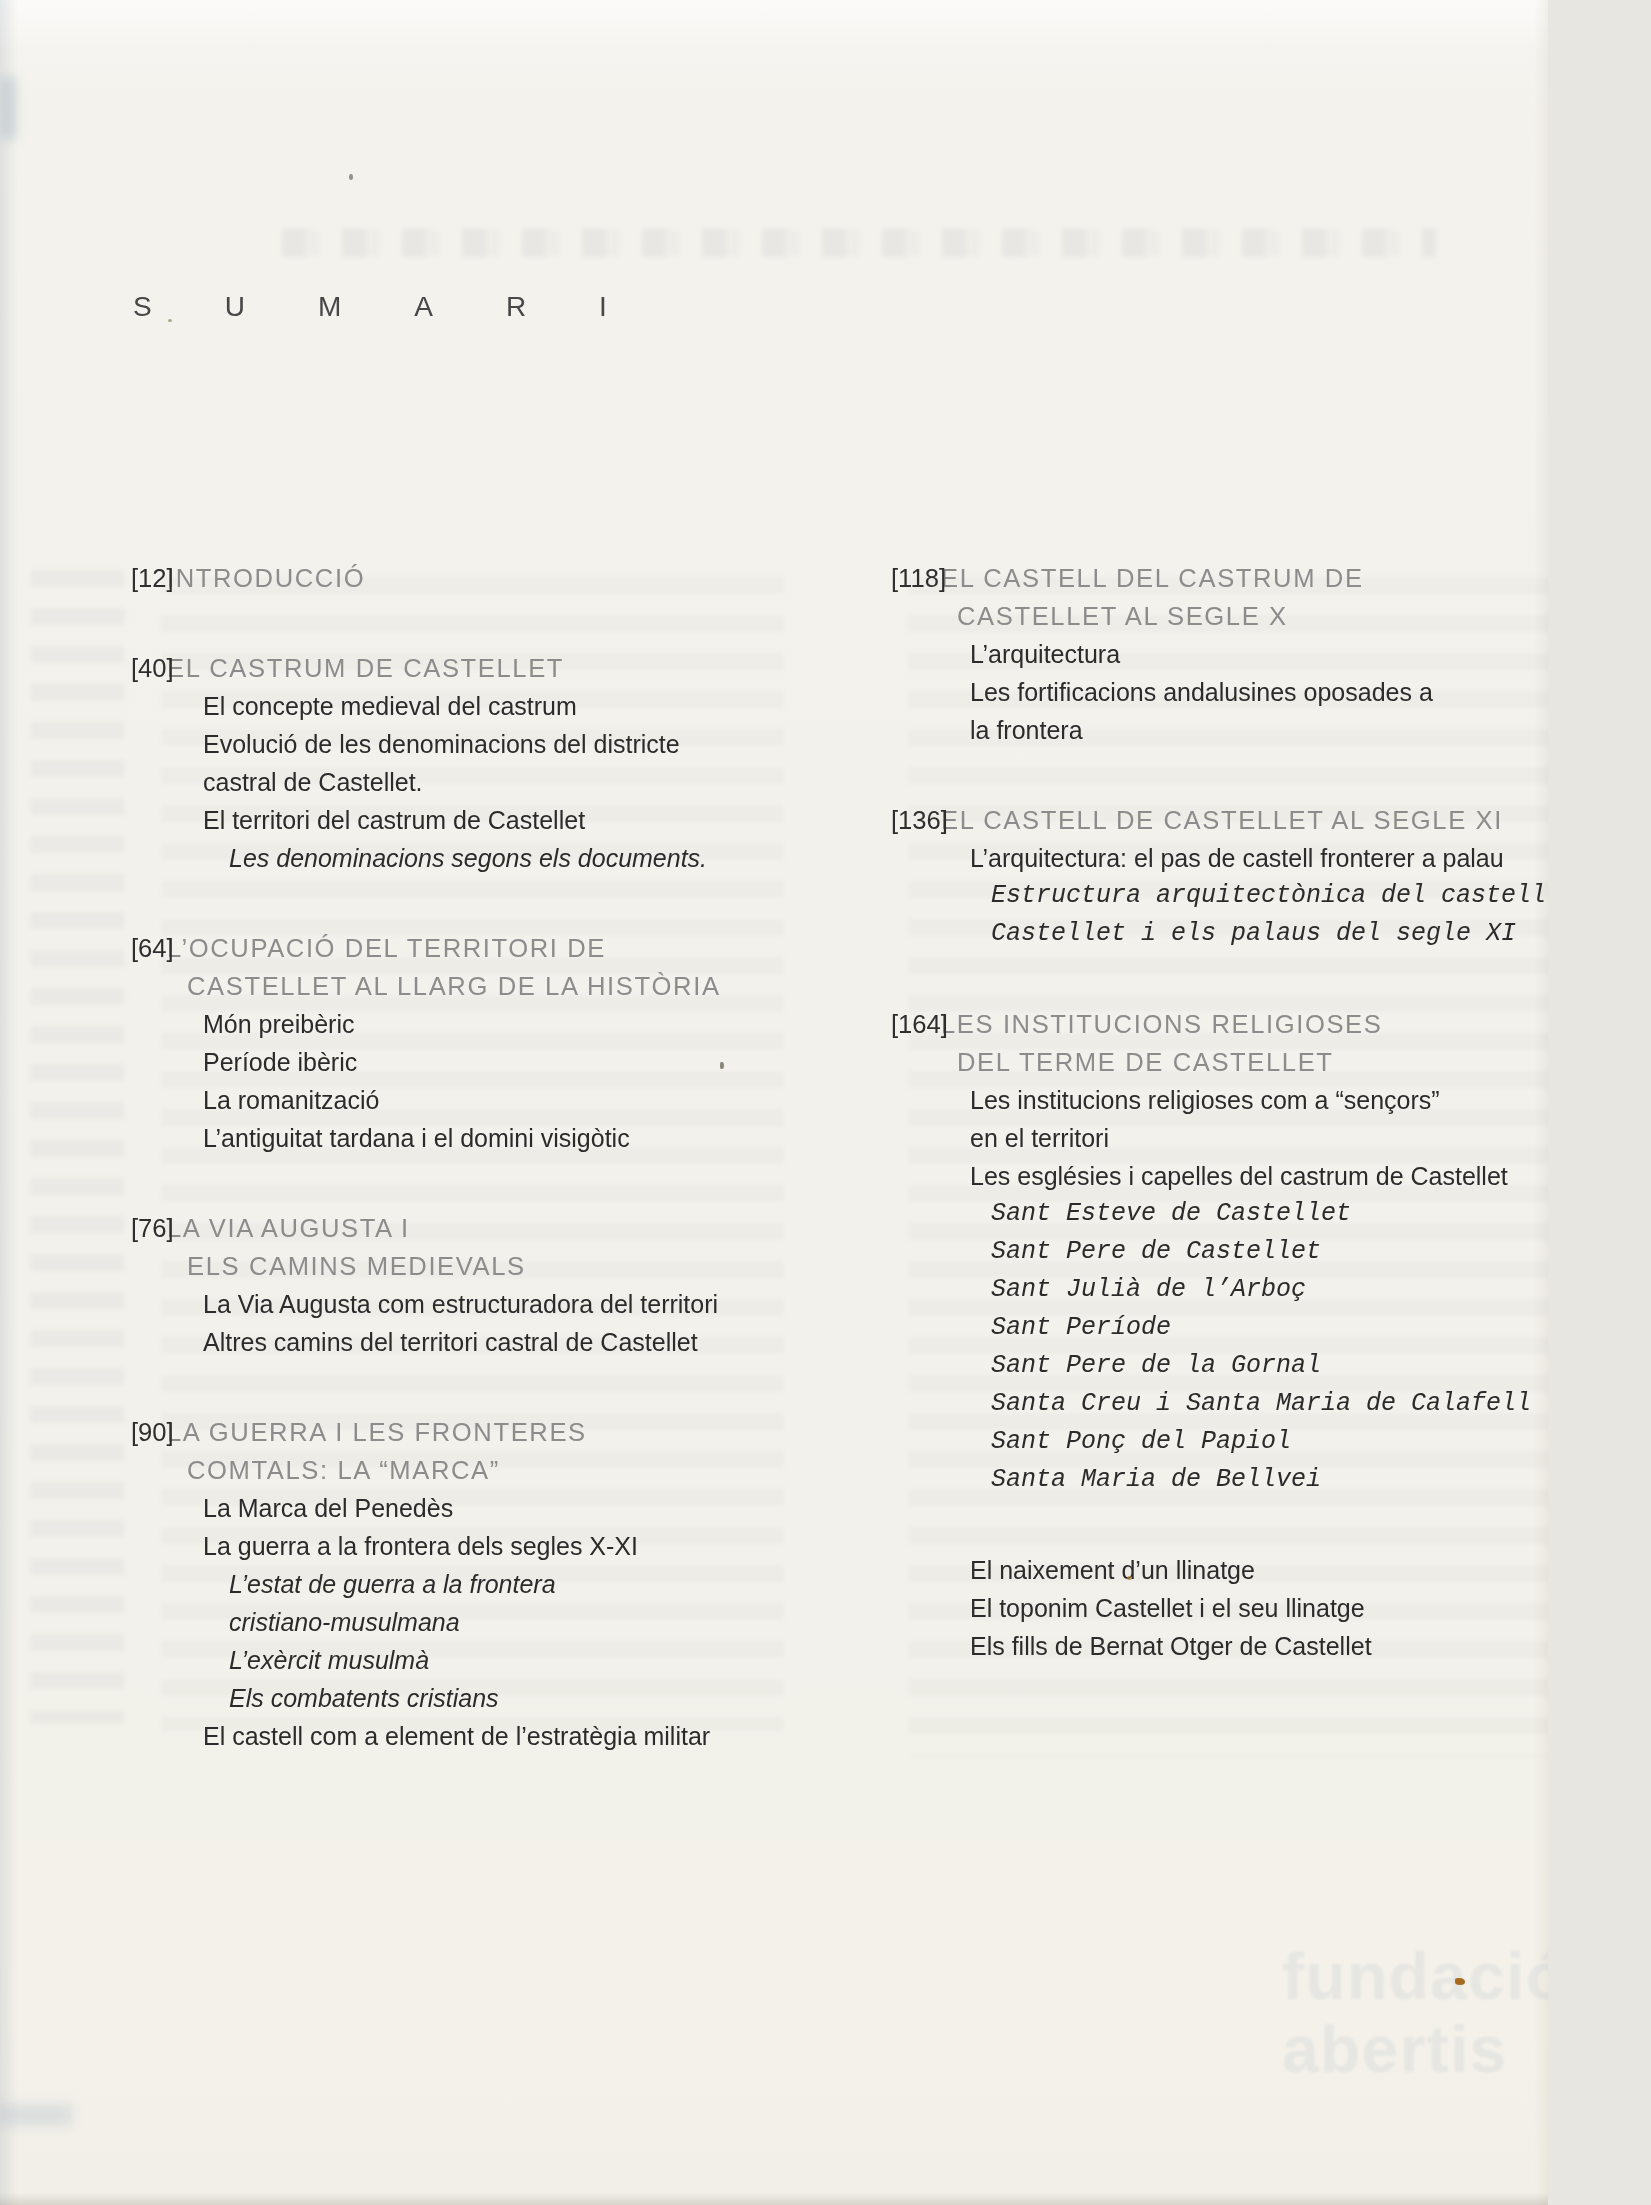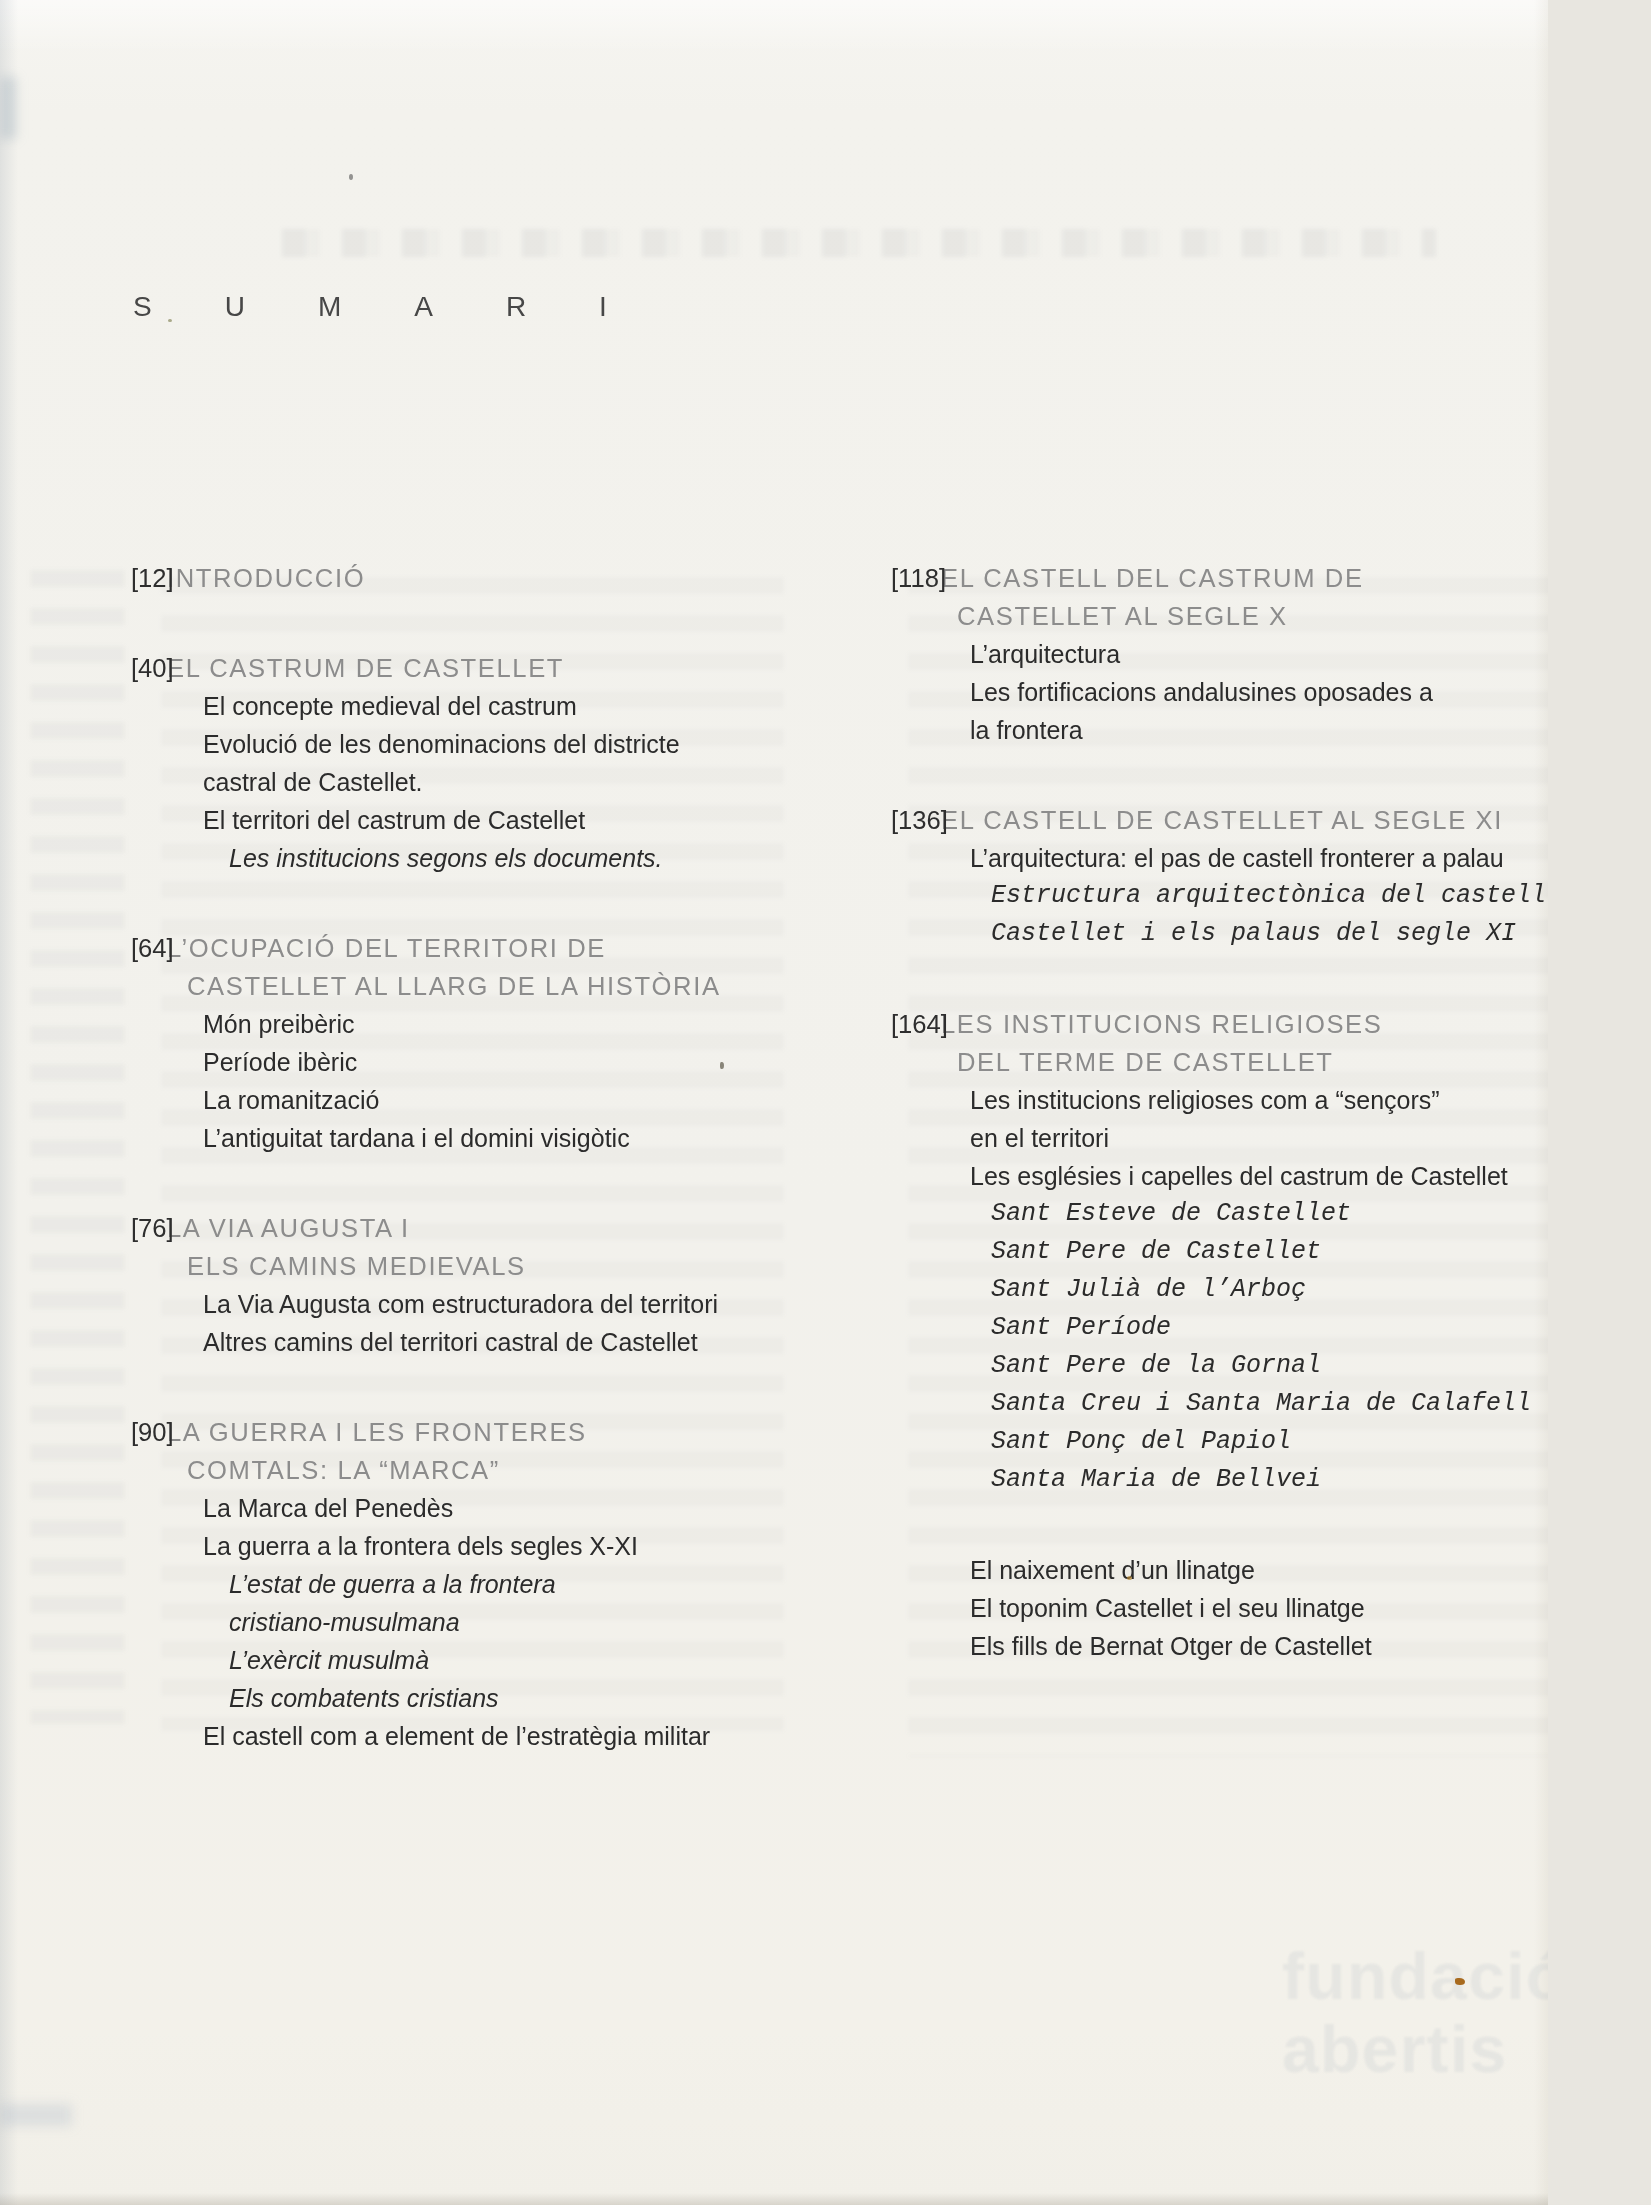--- a/index.html
+++ b/index.html
@@ -90,21 +90,21 @@
   <div id="toc-left" class="toc-col">
       <div class="section">
         <div class="hline"><span class="num">[12]</span><span>INTRODUCCIÓ</span></div>
       </div>
       <div class="section">
         <div class="hline"><span class="num">[40]</span><span>EL CASTRUM DE CASTELLET</span></div>
         <div class="item">El concepte medieval del castrum</div>
         <div class="item">Evolució de les denominacions del districte</div>
         <div class="item">castral de Castellet.</div>
         <div class="item">El territori del castrum de Castellet</div>
-        <div class="item it">Les institucions segons els documents.</div>
+        <div class="item it">Les denominacions segons els documents.</div>
       </div>
       <div class="section">
         <div class="hline"><span class="num">[64]</span><span>L’OCUPACIÓ DEL TERRITORI DE</span></div>
         <div class="hline cont"><span>CASTELLET AL LLARG DE LA HISTÒRIA</span></div>
         <div class="item">Món preibèric</div>
         <div class="item">Període ibèric</div>
         <div class="item">La romanització</div>
         <div class="item">L’antiguitat tardana i el domini visigòtic</div>
       </div>
       <div class="section">

